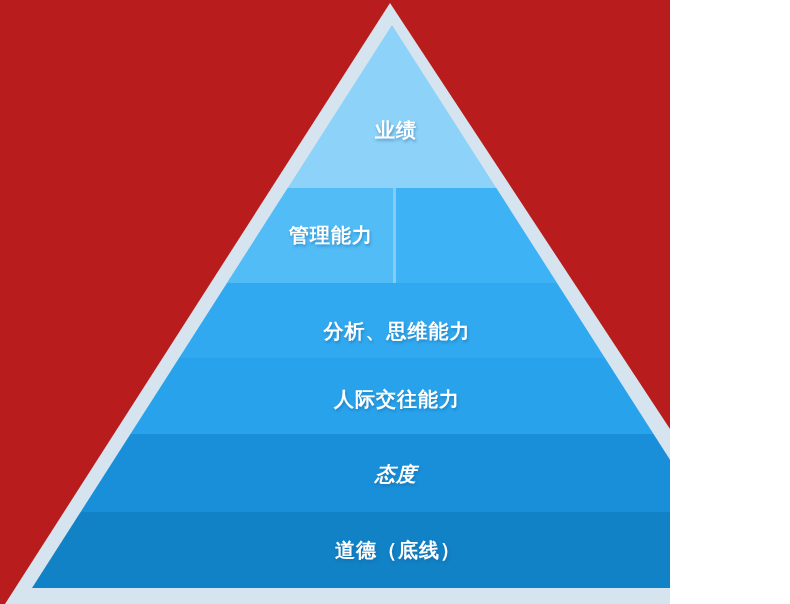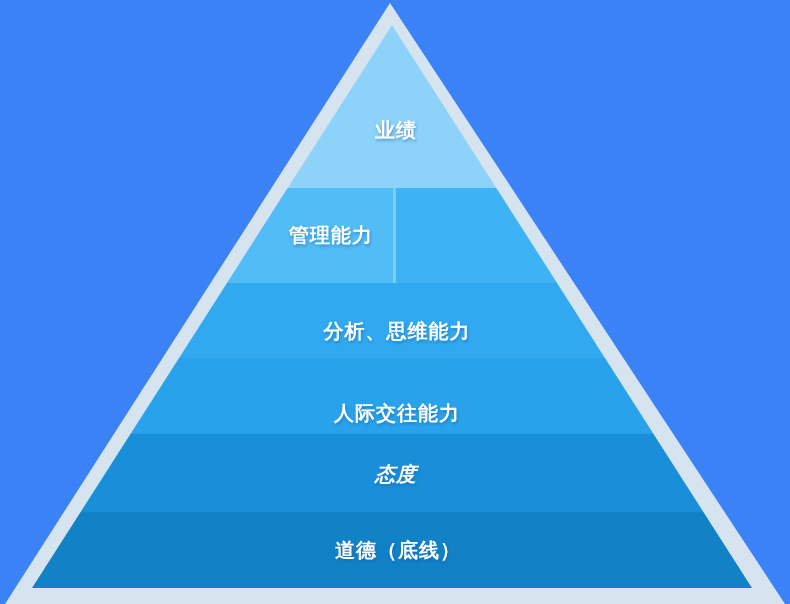--- a/index.html
+++ b/index.html
@@ -3,23 +3,23 @@
 <meta charset="utf-8">
 <style>
   html, body {
     margin: 0;
     padding: 0;
     background: #ffffff;
     font-family: "Liberation Sans", sans-serif;
   }
   .stage {
     position: relative;
-    width: 790px;
+    width: 670px;
     height: 604px;
-    background: #3b82f6;
+    background: #b91c1c;
     overflow: hidden;
   }
   .stage svg {
     position: absolute;
     left: 0;
     top: 0;
     display: block;
   }
   .pyr-label {
     position: absolute;
@@ -29,21 +29,21 @@
     font-weight: 700;
     letter-spacing: 1px;
     white-space: nowrap;
     text-shadow: 1px 2px 3px rgba(23, 90, 148, 0.45);
     user-select: none;
   }
   .lbl-1  { left: 396px; top: 130px; }
   .lbl-2a { left: 331px; top: 235px; text-align: center; }
   .lbl-2b { left: 466px; top: 235px; }
   .lbl-3  { left: 397px; top: 331px; text-align: center; }
-  .lbl-4  { left: 397px; top: 413px; }
+  .lbl-4  { left: 397px; top: 399px; }
   .lbl-5  { left: 396px; top: 474px; font-style: italic; }
   .lbl-6  { left: 398px; top: 550px; text-align: right; }
 </style>
 </head>
 <body>
 
 <div class="stage">
 
   <svg width="790" height="604" viewBox="0 0 790 604">
     <defs>

